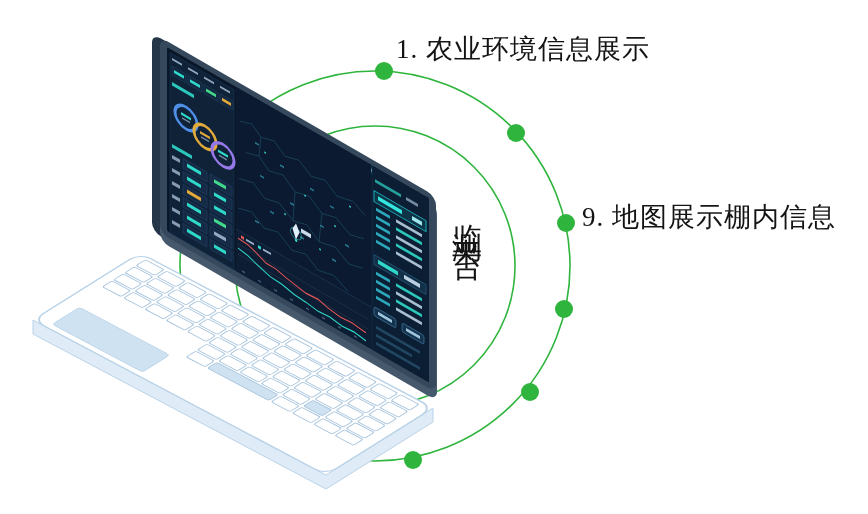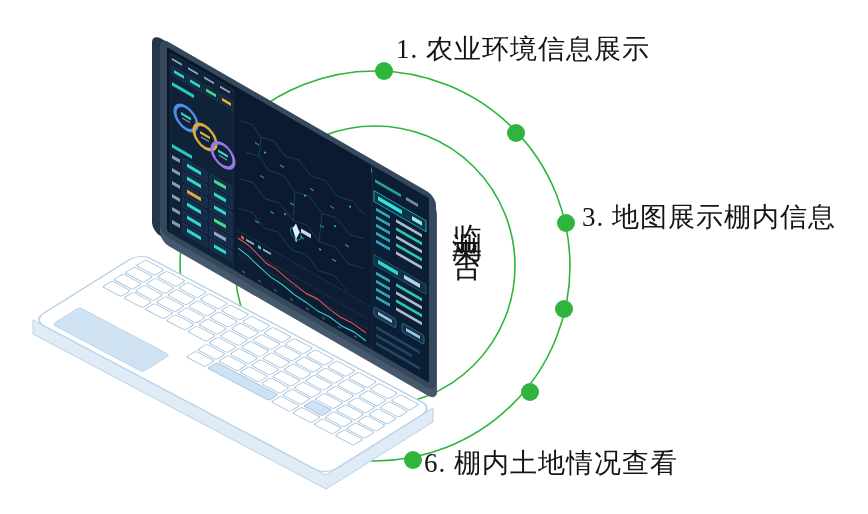--- a/index.html
+++ b/index.html
@@ -354,17 +354,16 @@
       <circle class="gdot" cx="384" cy="71" r="9"></circle>
       <circle class="gdot" cx="516" cy="133" r="9"></circle>
       <circle class="gdot" cx="566" cy="223" r="9"></circle>
       <circle class="gdot" cx="564" cy="309" r="9"></circle>
       <circle class="gdot" cx="530" cy="392" r="9"></circle>
       <circle class="gdot" cx="413" cy="460" r="9"></circle>
     </g>
   </svg>
 
   <div class="feature-label" style="left:396px;top:35px">1. 农业环境信息展示</div>
-  <div class="feature-label" style="left:582px;top:203px">3. 地图展示棚内信息</div>
-  <div class="feature-label" style="left:424px;top:449px">6. 棚内土地情况查看</div>
+  <div class="feature-label" style="left:582px;top:203px">9. 地图展示棚内信息</div>
 
   <div class="platform-title">监测平台</div>
 </div>
 
 </body></html>

